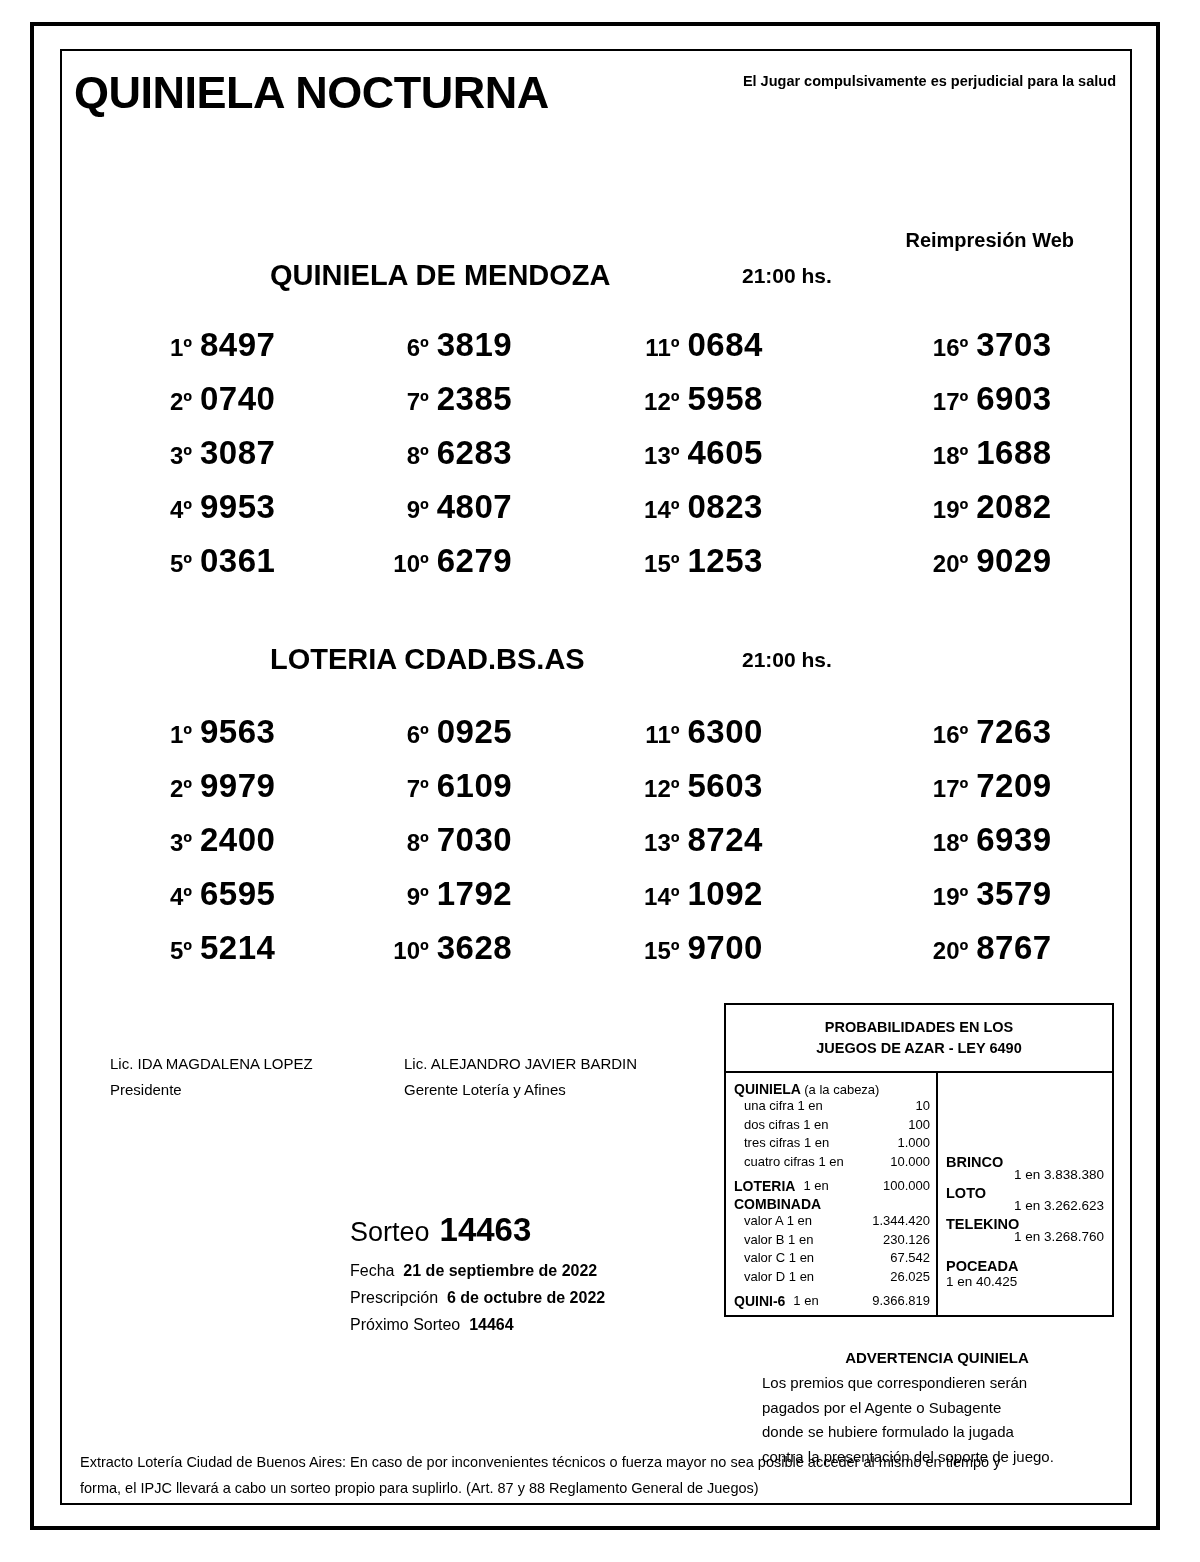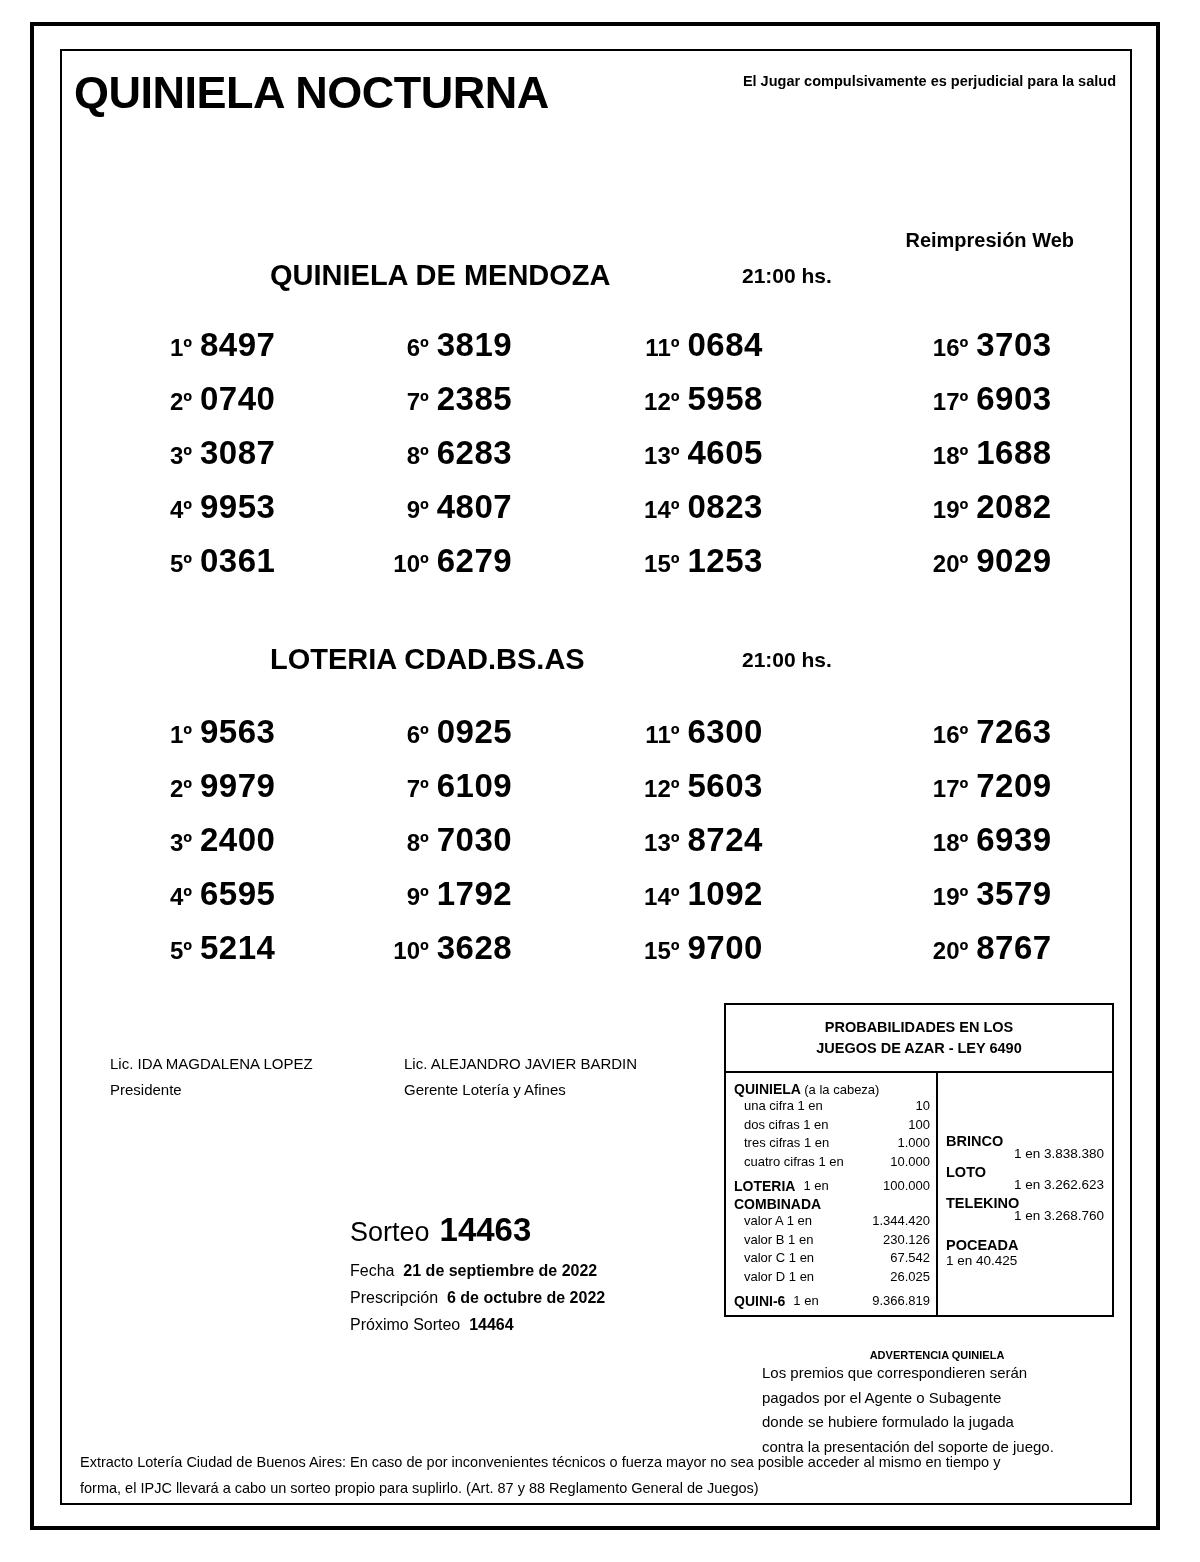--- a/index.html
+++ b/index.html
@@ -166,21 +166,21 @@
   .prob-title {
     text-align: center;
     font-size: 14.5px;
     font-weight: bold;
     line-height: 21px;
     padding: 12px 6px 12px 6px;
     border-bottom: 2px solid #000;
   }
   .prob-body {
     display: flex;
-    align-items: flex-start;
+    align-items: center;
   }
   .prob-left {
     width: 212px;
     border-right: 2px solid #000;
     box-sizing: border-box;
     padding: 6px 6px 6px 8px;
   }
   .prob-right {
     flex: 1;
     box-sizing: border-box;
@@ -254,24 +254,25 @@
     padding-left: 12px;
   }
 
   .adv-block {
     position: absolute;
     left: 700px;
     top: 1298px;
     width: 350px;
   }
   .adv-title {
-    font-size: 11px;
+    font-size: 15px;
     font-weight: bold;
     text-align: center;
     white-space: nowrap;
+    margin-bottom: 5px;
   }
   .adv-line {
     font-size: 15px;
     line-height: 24.5px;
     white-space: nowrap;
   }
 
   .footnote {
     position: absolute;
     left: 0;

